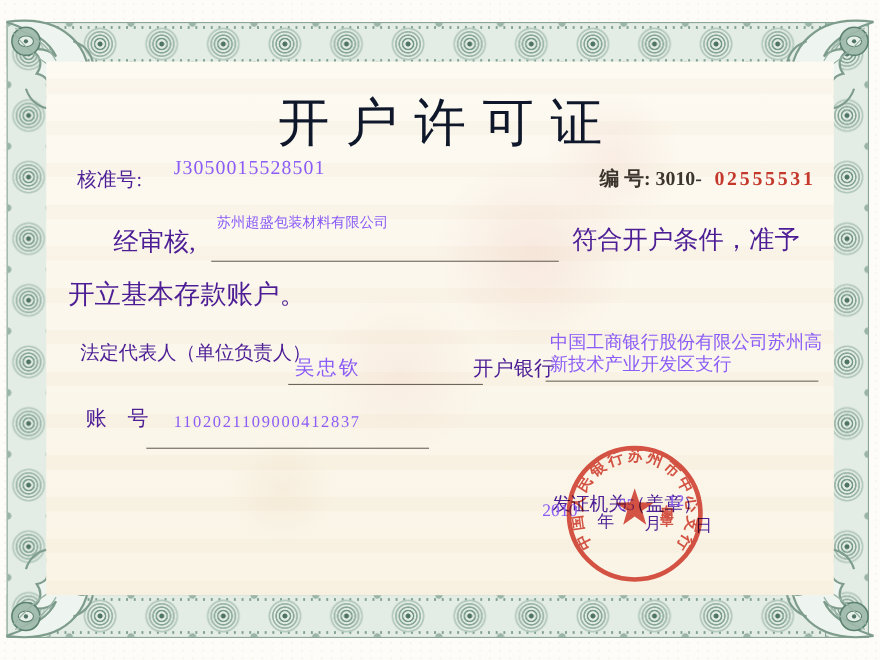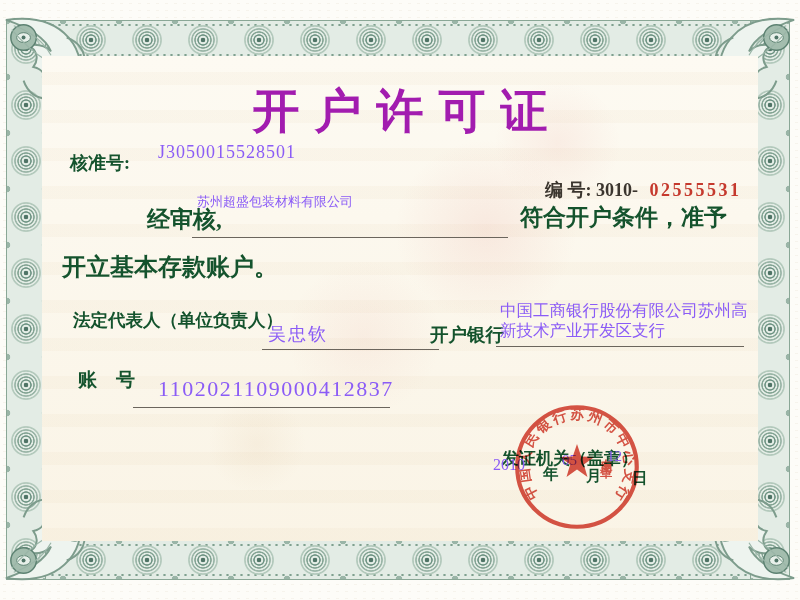--- a/index.html
+++ b/index.html
@@ -47,26 +47,26 @@
     background-image:
       radial-gradient(circle 130px at 62% 36%, rgba(224,140,130,0.14), transparent 70%),
       radial-gradient(circle 90px at 72% 18%, rgba(224,140,130,0.11), transparent 70%),
       radial-gradient(circle 110px at 45% 58%, rgba(224,140,130,0.09), transparent 70%),
       radial-gradient(circle 70px at 30% 80%, rgba(210,170,120,0.10), transparent 70%),
       repeating-linear-gradient(0deg, rgba(214,186,140,0.07) 0 13px, transparent 13px 38px),
       linear-gradient(#fdfaf2,#faf4e6);
   }
   
   .t{position:absolute;white-space:nowrap;color:#3b352e;}
-  .label{font-weight:bold;color:#14532d;}
+  .label{font-weight:normal;color:#4c1d95;}
   .fill{color:#8b5cf6;font-weight:normal;}
   .rule{position:absolute;border-bottom:1.6px solid #6b655c;height:0;}
   .title{
-    left:50%;transform:translateX(-50%);top:80px;font-size:47px;font-weight:bold;
-    letter-spacing:15px;padding-left:15px;color:#a21caf;
+    left:50%;transform:translateX(-50%);top:80px;font-size:47px;font-weight:normal;
+    letter-spacing:15px;padding-left:15px;color:#0f172a;
   }
   .red{color:#c5392d;font-weight:bold;letter-spacing:2.5px;}
   .stamp{position:absolute;left:512px;top:402px;mix-blend-mode:multiply;opacity:0.92;pointer-events:none;}
   .stamp text{font-family:"Liberation Sans","DejaVu Sans",sans-serif;font-weight:bold;}
 </style>
 </head>
 <body>
 
 <svg width="0" height="0" style="position:absolute" aria-hidden="true">
   <defs>
@@ -103,41 +103,41 @@
     <use href="#corner-orn"></use>
   </svg>
 
 <div class="paper"></div>
 
 <div class="t title">开户许可证</div>
 
 <div class="t label" style="left:70px;top:151px;font-size:18px;">核准号:</div>
 <div class="t fill" style="left:158px;top:142px;font-size:18px;letter-spacing:1px;">J3050015528501</div>
 
-<div class="t" style="left:545px;top:150px;font-size:18px;margin-top:28px;">
+<div class="t" style="left:545px;top:150px;font-size:18px;">
   <span style="font-weight:600;color:#3b352e;">编 号: 3010-</span>
   <span class="red" style="margin-left:7px;">02555531</span>
 </div>
 
-<div class="t label" style="left:103px;top:204px;font-size:23px;margin-left:44px;">经审核,</div>
+<div class="t label" style="left:103px;top:204px;font-size:23px;">经审核,</div>
 <div class="t fill" style="left:197px;top:193px;font-size:13px;">苏州超盛包装材料有限公司</div>
 <div class="rule" style="left:192px;top:237px;width:316px;"></div>
 <div class="t label" style="left:520px;top:202px;font-size:23px;">符合开户条件，准予</div>
 <div class="t label" style="left:62px;top:251px;font-size:24px;">开立基本存款账户。</div>
 
 <div class="t label" style="left:73px;top:308px;font-size:17.5px;">法定代表人（单位负责人）</div>
 <div class="t fill" style="left:268px;top:322px;font-size:18px;letter-spacing:2px;">吴忠钦</div>
 <div class="rule" style="left:262px;top:349px;width:177px;"></div>
 
 <div class="t label" style="left:430px;top:322px;font-size:18.5px;">开户银行</div>
 <div class="t fill" style="left:500px;top:301px;width:254px;font-size:16.5px;line-height:1.2;white-space:normal;">中国工商银行股份有限公司苏州高新技术产业开发区支行</div>
 <div class="rule" style="left:496px;top:346px;width:248px;"></div>
 
 <div class="t label" style="left:78px;top:367px;font-size:19px;">账　号</div>
-<div class="t fill" style="left:158px;top:376px;font-size:22px;letter-spacing:1.5px;">1102021109000412837</div>
+<div class="t fill" style="left:158px;top:376px;font-size:15px;letter-spacing:1.5px;">1102021109000412837</div>
 <div class="rule" style="left:133px;top:407px;width:257px;"></div>
 
 <div class="t label" style="left:502px;top:436px;font-size:17px;margin-top:11px;">发证机关（盖章）</div>
 <div class="t fill" style="left:493px;top:456px;font-size:16px;">2010</div>
 <div class="t label" style="left:543px;top:464px;font-size:15.5px;">年</div>
 <div class="t fill" style="left:562px;top:452px;font-size:15px;">05</div>
 <div class="t label" style="left:586px;top:466px;font-size:15.5px;">月</div>
 <div class="t fill" style="left:607px;top:448px;font-size:15px;">12</div>
 <div class="t label" style="left:632px;top:468px;font-size:15.5px;">日</div>
 

